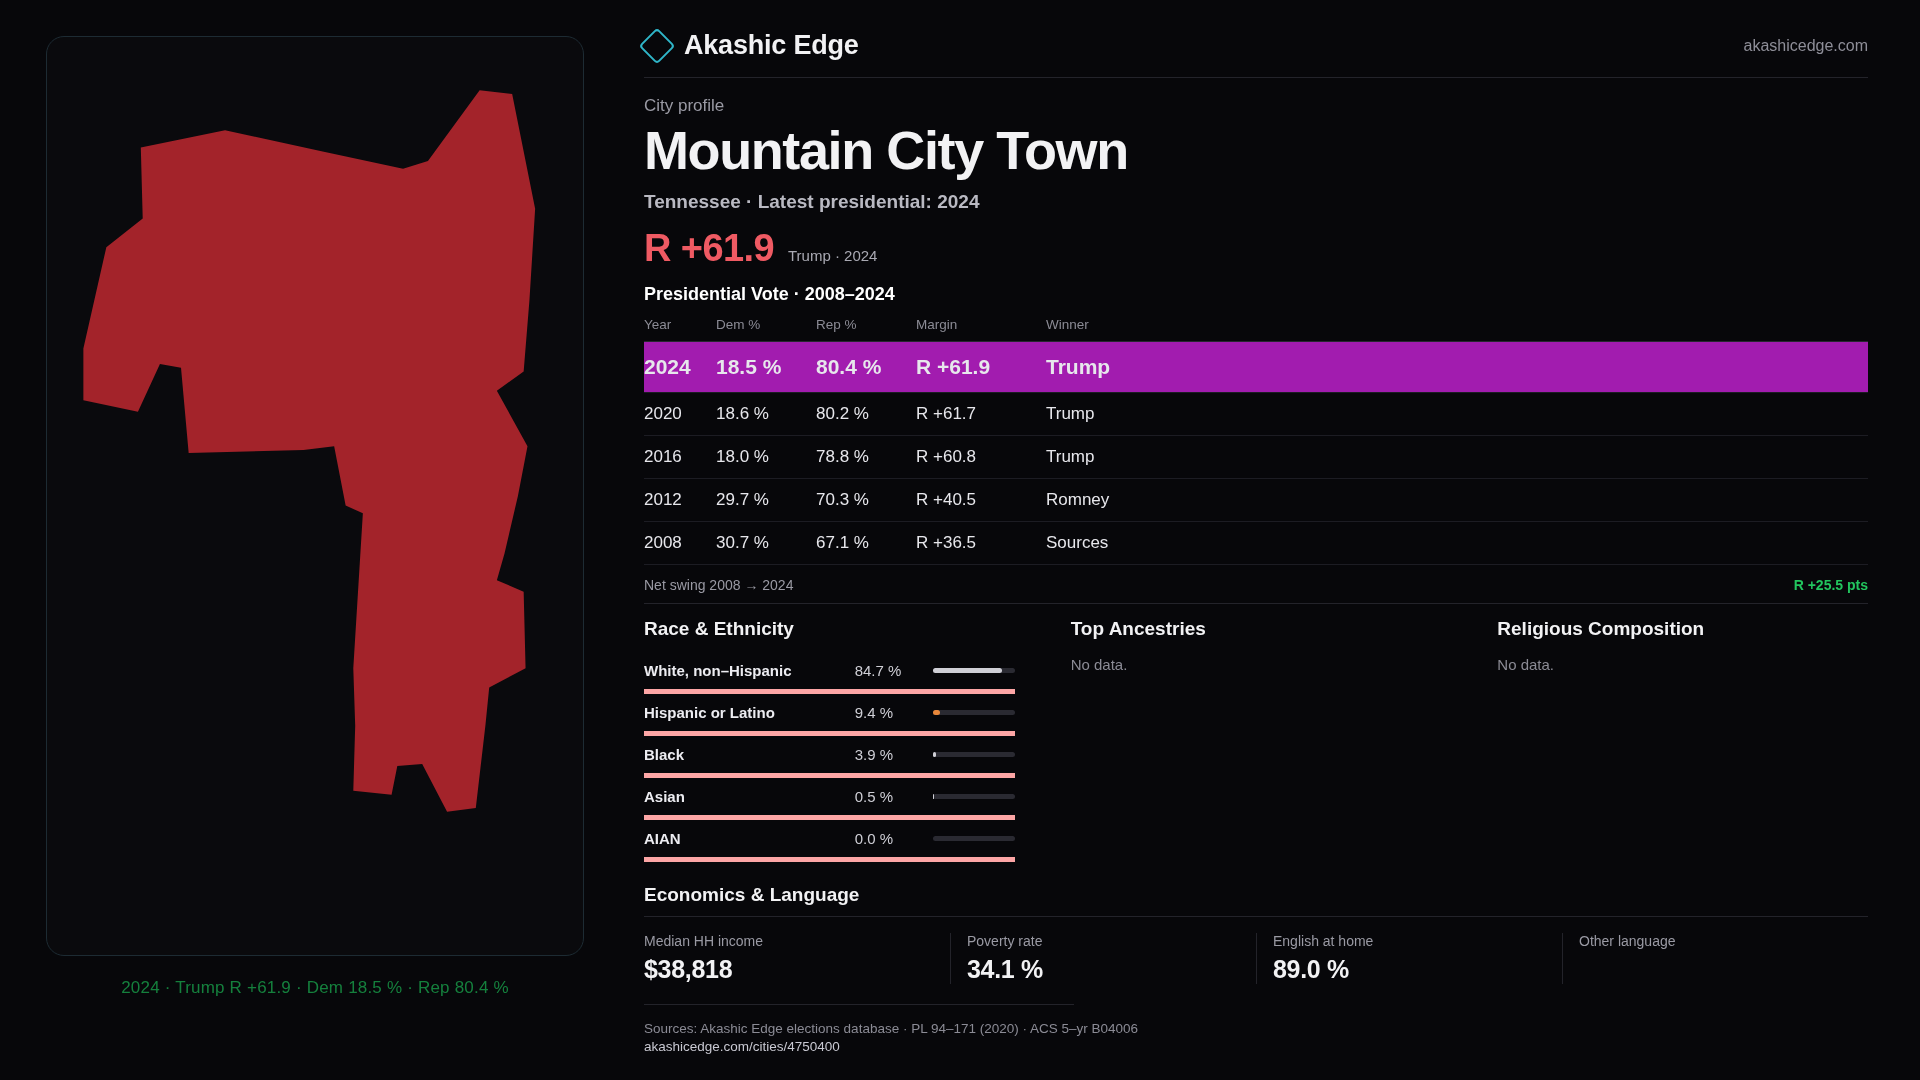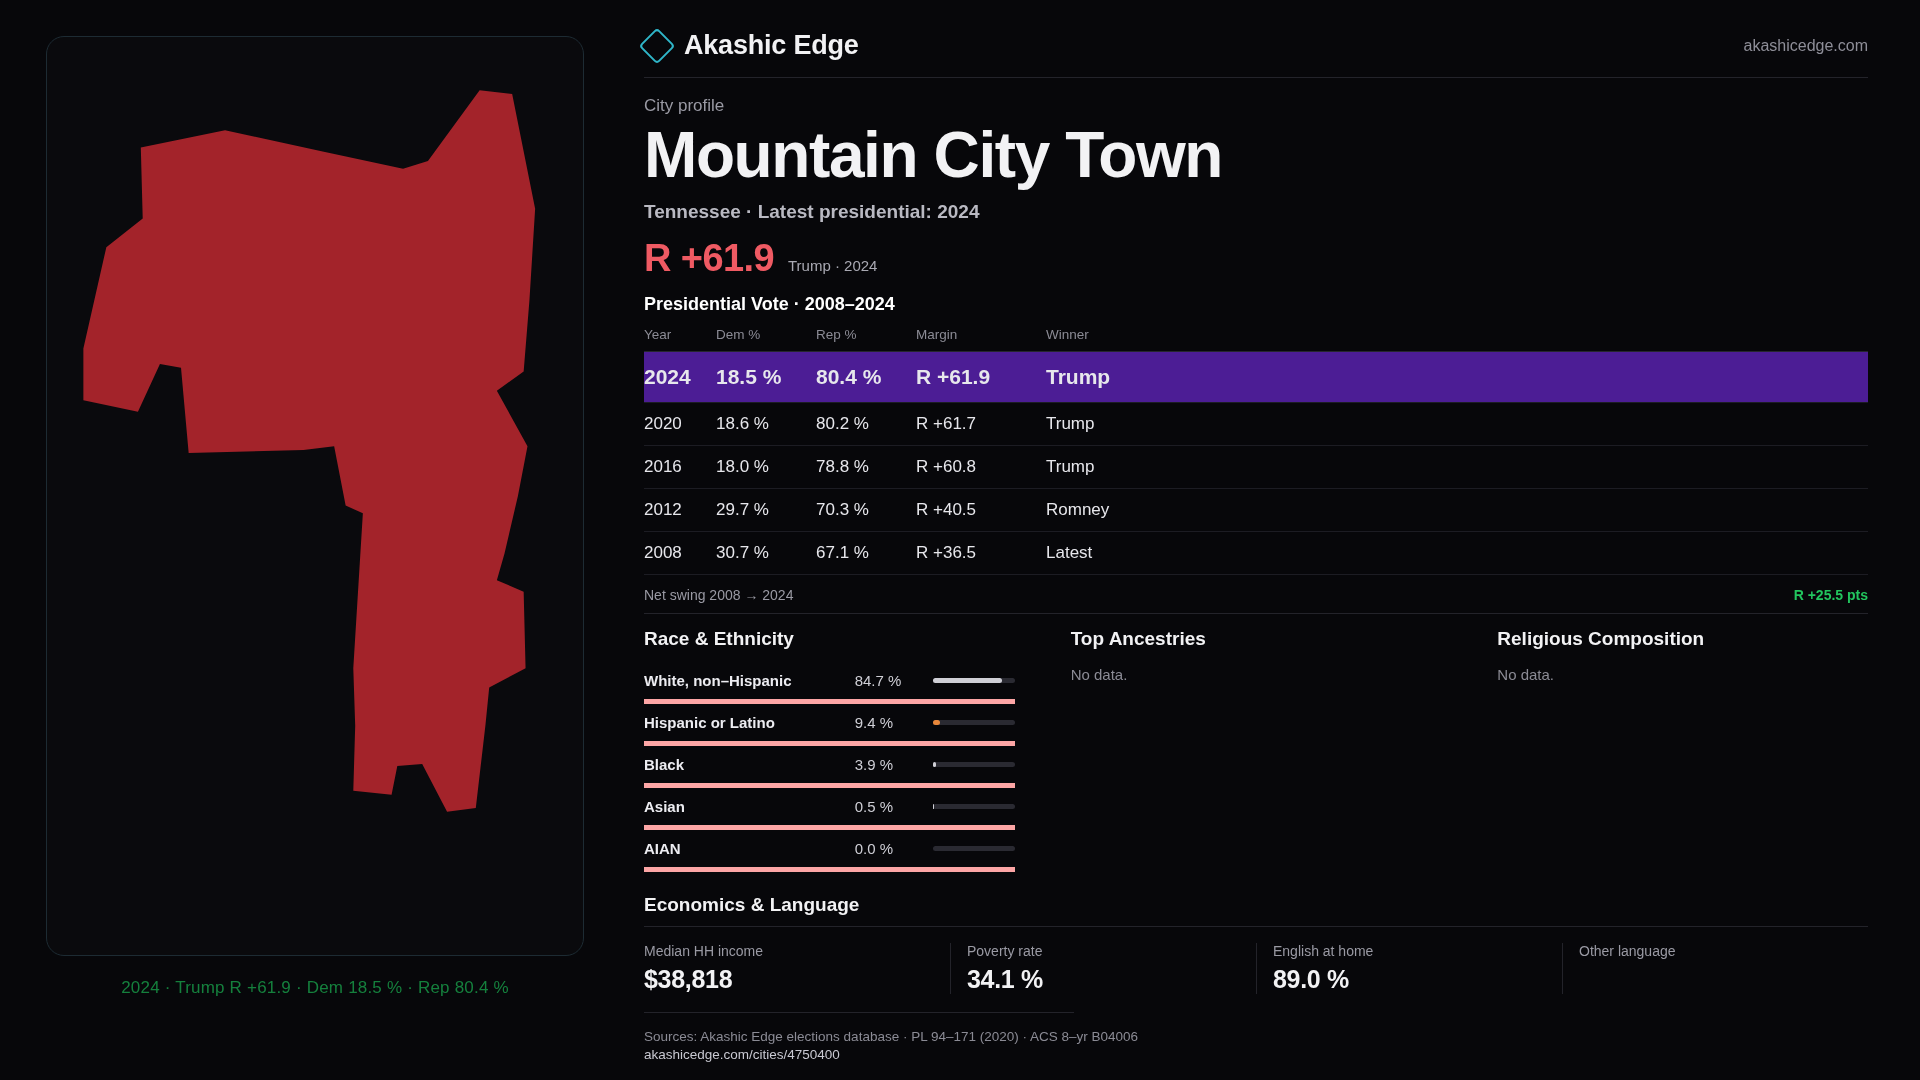--- a/index.html
+++ b/index.html
@@ -66,21 +66,21 @@
   .brand-name { font-size: 27px; font-weight: 700; letter-spacing: -.2px; }
   .brand-url { font-size: 16px; color: #8e8e98; }
 
   .kicker {
     margin-top: 18px;
     font-size: 17px;
     color: #9a9aa4;
   }
   .title {
     margin-top: 6px;
-    font-size: 64px;
+    font-size: 54px;
     font-weight: 700;
     letter-spacing: -1.4px;
     line-height: 1.05;
   }
   .subtitle {
     margin-top: 12px;
     font-size: 19px;
     color: #b9b9c2;
     font-weight: 600;
   }
@@ -119,21 +119,21 @@
     padding: 0 0 9px 0;
     border-bottom: 1px solid #26262e;
   }
   table.vote td {
     padding: 11px 0;
     font-size: 17px;
     border-bottom: 1px solid #1c1c23;
     color: #e7e7ec;
   }
   table.vote tr.latest td { font-size: 21px; font-weight: 700; padding: 13px 0; }
-  table.vote tr.latest { background: #4c1d95; }
+  table.vote tr.latest { background: #a21caf; }
   .c-year  { width: 72px; }
   .c-dem   { width: 100px; color: #4f8ef7; }
   .c-rep   { width: 100px; color: #ef5a63; margin-left: 45px; }
   .c-mar   { width: 130px; color: #ef5a63; }
   .c-win   { color: #ffffff; }
 
   .swing-row {
     margin-top: 12px;
     display: flex;
     justify-content: space-between;
@@ -272,21 +272,21 @@
           <td class="c-dem">29.7 %</td>
           <td class="c-rep">70.3 %</td>
           <td class="c-mar">R +40.5</td>
           <td class="c-win">Romney</td>
         </tr>
         <tr>
           <td class="c-year">2008</td>
           <td class="c-dem">30.7 %</td>
           <td class="c-rep">67.1 %</td>
           <td class="c-mar">R +36.5</td>
-          <td class="c-win">Latest</td>
+          <td class="c-win">Sources</td>
         </tr>
       </tbody>
     </table>
 
     <div class="swing-row">
       <span>Net swing 2008 → 2024</span>
       <span class="swing-val">R +25.5 pts</span>
     </div>
 
     <div class="demo-grid">
@@ -370,18 +370,18 @@
         <div class="econ-label">English at home</div>
         <div class="econ-value">89.0 %</div>
       </div>
       <div class="econ-cell">
         <div class="econ-label">Other language</div>
       </div>
     </div>
 
     <div class="footer">
       <div class="footer-rule"></div>
-      <div class="footer-line">Sources: Akashic Edge elections database · PL 94–171 (2020) · ACS 8–yr B04006</div>
+      <div class="footer-line">Sources: Akashic Edge elections database · PL 94–171 (2020) · ACS 5–yr B04006</div>
       <div class="footer-link">akashicedge.com/cities/4750400</div>
     </div>
 
   </div>
 </div>
 
 </body></html>

